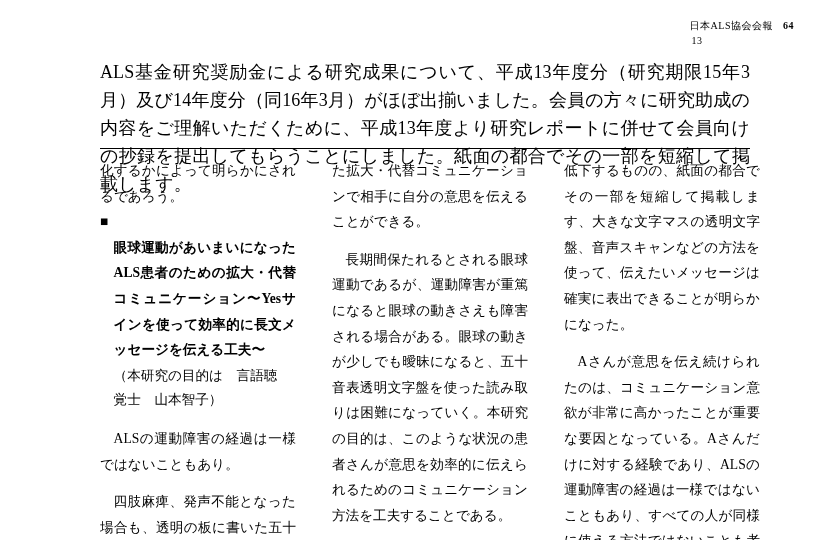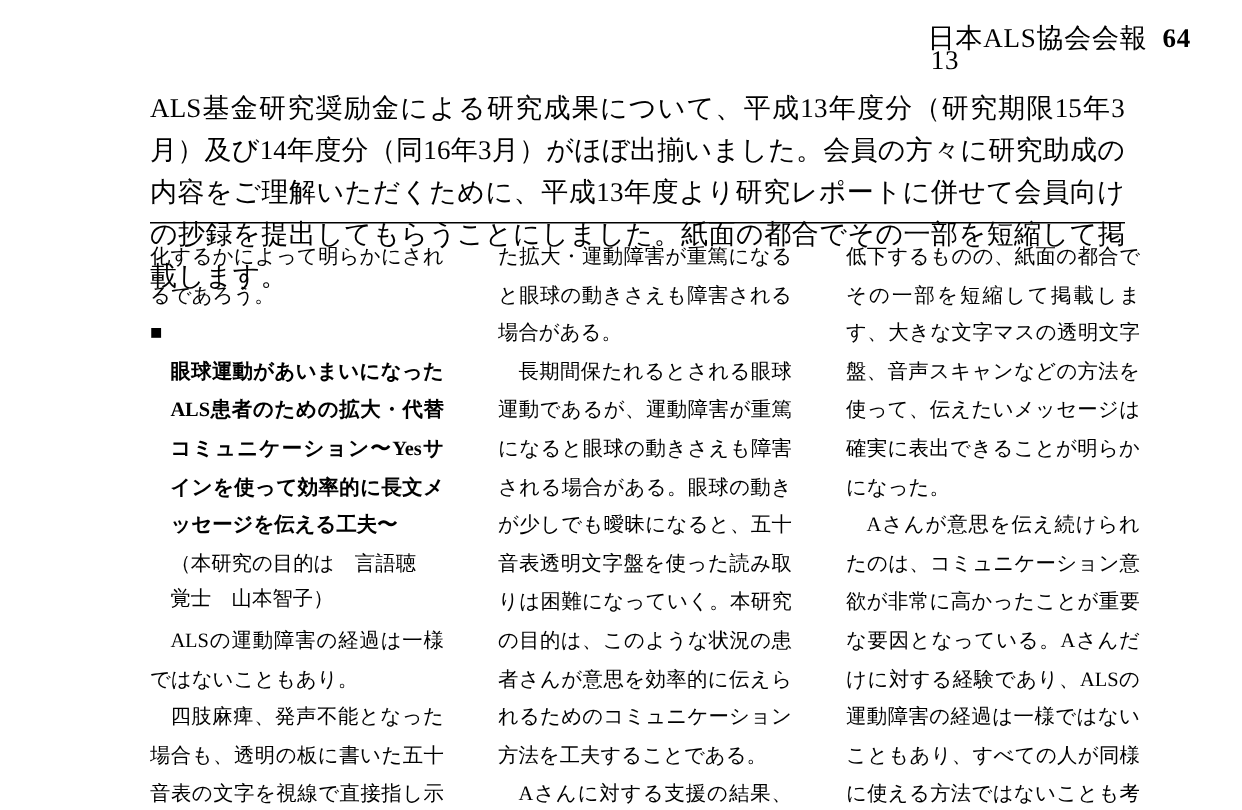--- a/index.html
+++ b/index.html
@@ -20,21 +20,21 @@
     height: 540px;
     box-sizing: border-box;
   }
 
   
   .header {
     position: absolute;
     top: 18px;
     right: 34px;
     text-align: left;
-    font-size: 18px;
+    font-size: 10px;
     line-height: 15px;
     letter-spacing: 0.5px;
   }
   .header-line1 {
     white-space: nowrap;
   }
   .header-pagenum {
     font-weight: bold;
     margin-left: 10px;
   }
@@ -82,20 +82,21 @@
     font-size: 13.6px;
     line-height: 25.6px;
     text-align: justify;
     text-justify: inter-ideograph;
   }
   .col p {
     margin: 0;
   }
   .col p.indent {
     text-indent: 1em;
+    margin-top: 12px;
   }
   .heading {
     font-weight: bold;
     margin: 0;
   }
   .heading .marker {
     font-weight: bold;
   }
   .heading-body {
     font-weight: bold;
@@ -135,21 +136,21 @@
       <p class="heading">
         <span class="marker">■</span><span class="heading-body">眼球運動があいまいになったALS患者のための拡大・代替コミュニケーション〜Yesサインを使って効率的に長文メッセージを伝える工夫〜</span>
       </p>
       <p class="byline">（本研究の目的は　言語聴</p>
       <p class="byline-2">覚士　山本智子）</p>
       <p class="indent">ALSの運動障害の経過は一様ではないこともあり。</p>
       <p class="indent">四肢麻痺、発声不能となった場合も、透明の板に書いた五十音表の文字を視線で直接指し示す方法などのローテクを利用し</p>
     </div>
 
     <div class="col">
-      <p>た拡大・運動障害が重篤になると眼球の動きさえも障害される場合がある。</p>
+      <p>た拡大・代替コミュニケーションで相手に自分の意思を伝えることができる。</p>
       <p class="indent">長期間保たれるとされる眼球運動であるが、運動障害が重篤になると眼球の動きさえも障害される場合がある。眼球の動きが少しでも曖昧になると、五十音表透明文字盤を使った読み取りは困難になっていく。本研究の目的は、このような状況の患者さんが意思を効率的に伝えられるためのコミュニケーション方法を工夫することである。</p>
       <p class="indent">Aさんに対する支援の結果、コミュニケーションの効率は</p>
     </div>
 
     <div class="col">
       <p>低下するものの、紙面の都合でその一部を短縮して掲載します、大きな文字マスの透明文字盤、音声スキャンなどの方法を使って、伝えたいメッセージは確実に表出できることが明らかになった。</p>
       <p class="indent">Aさんが意思を伝え続けられたのは、コミュニケーション意欲が非常に高かったことが重要な要因となっている。Aさんだけに対する経験であり、ALSの運動障害の経過は一様ではないこともあり、すべての人が同様に使える方法ではないことも考えられる。また、療養生活に対</p>
     </div>
 
   </div>

